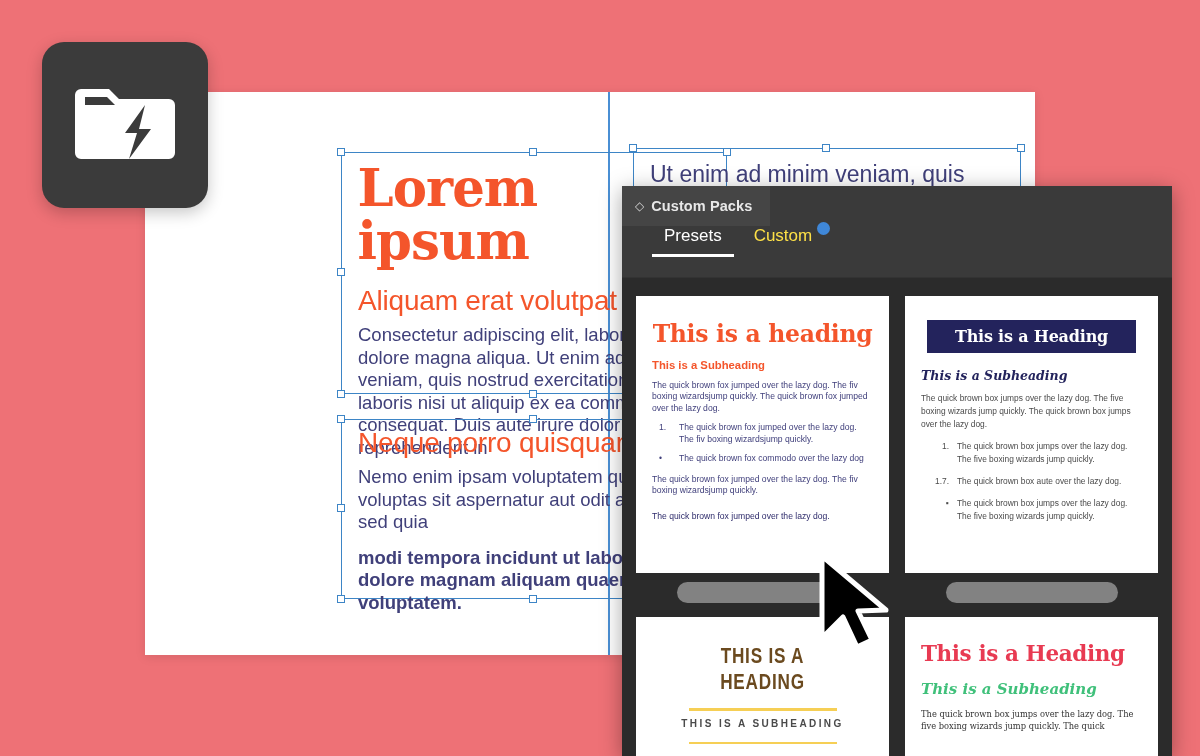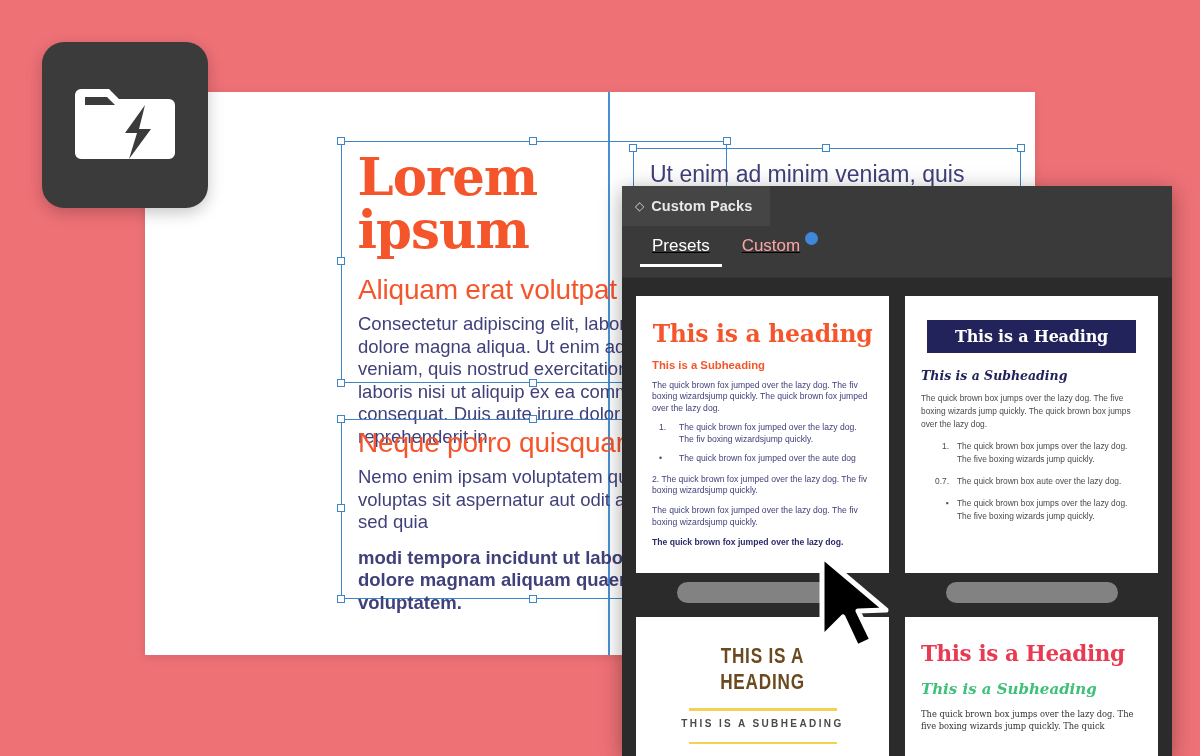--- a/index.html
+++ b/index.html
@@ -21,21 +21,21 @@
   }
   
   .sel-box{position:absolute;border:1.6px solid #3d85c6;box-sizing:border-box;}
   .handle{position:absolute;width:8px;height:8px;background:#ffffff;
           border:1.6px solid #3d85c6;box-sizing:border-box;}
   .h-tl{left:-5px;top:-5px}.h-tc{left:calc(50% - 5px);top:-5px}.h-tr{right:-5px;top:-5px}
   .h-ml{left:-5px;top:calc(50% - 5px)}.h-mr{right:-5px;top:calc(50% - 5px)}
   .h-bl{left:-5px;bottom:-5px}.h-bc{left:calc(50% - 5px);bottom:-5px}.h-br{right:-5px;bottom:-5px}
 
   
-  #textbox-1{left:196px;top:49px;width:386px;height:242px;}
+  #textbox-1{left:196px;top:60px;width:386px;height:242px;}
   #textbox-2{left:196px;top:327px;width:386px;height:180px;}
   #textbox-3{left:488px;top:56px;width:388px;height:120px;}
 
   .doc-h1{
     font-family:"DejaVu Serif", serif;
     font-weight:700;color:#f4552b;font-size:53px;line-height:1.0;
     letter-spacing:-1px;margin:0;padding:8px 0 0 16px;
     transform:scaleX(.97);transform-origin:left center;
   }
   .doc-h2{
@@ -69,25 +69,25 @@
   }
   #panel-tab-title{
     background:#454545;display:flex;align-items:center;gap:7px;
     padding:0 18px 0 13px;
   }
   #panel-tab-title .t-label{
     color:#e8e8e8;font-size:14.5px;font-weight:700;letter-spacing:.1px;
   }
   .updown-icon{color:#cfcfcf;font-size:12px;line-height:1;}
   #panel-tabs{
-    height:51px;background:#3a3a3a;display:flex;align-items:center;
-    padding-left:18px;gap:8px;border-bottom:1px solid #333;text-decoration:underline;
+    height:51px;background:#3a3a3a;display:flex;align-items:flex-start;
+    padding-left:30px;gap:8px;border-bottom:1px solid #333;
   }
   .panel-tab{
-    position:relative;color:#fca5a5;font-size:17px;padding:0 12px 11px 12px;
+    position:relative;color:#fde047;font-size:17px;padding:0 12px 11px 12px;
     cursor:pointer;
   }
   .panel-tab.active{color:#ffffff;}
   .panel-tab.active::after{
     content:"";position:absolute;left:0;right:0;bottom:0;height:3px;background:#fff;
   }
   .tab-badge{
     display:inline-block;width:13px;height:13px;border-radius:50%;
     background:#3f87d8;position:absolute;top:-4px;right:-6px;
   }
@@ -105,21 +105,21 @@
     align-self:center;
   }
   
   .p1-h{font-family:"DejaVu Serif",serif;font-weight:700;color:#f4552b;
         font-size:23.5px;text-align:center;margin:10px 0 0;letter-spacing:-.3px;}
   .p1-sub{color:#f4552b;font-weight:700;font-size:11.3px;margin:11px 0 0;}
   .p1-p{color:#41407c;font-size:8.6px;line-height:1.33;margin:9px 0 0;}
   .p1-li{color:#41407c;font-size:8.6px;line-height:1.33;margin:8px 0 0;
          display:flex;gap:9px;padding-left:7px;}
   .p1-li .mk{width:11px;flex:none;}
-  .p1-strong{color:#2e2b6b;font-size:8.6px;font-weight:700;margin:9px 0 0;}
+  .p1-strong{color:#2e2b6b;font-size:8.6px;font-weight:400;margin:15px 0 0;}
   
   .p2-banner{background:#23235c;color:#fff;font-family:"DejaVu Serif",serif;
              font-weight:700;font-size:16px;text-align:center;padding:7px 6px;
              margin:10px 6px 0;letter-spacing:-.2px;}
   .p2-sub{font-family:"DejaVu Serif",serif;font-style:italic;font-weight:700;
           color:#23235c;font-size:12.5px;margin:15px 0 0;}
   .p2-p{color:#4a4a4a;font-size:8.4px;line-height:1.55;margin:9px 0 0;}
   .p2-li{color:#4a4a4a;font-size:8.4px;line-height:1.55;margin:9px 0 0;
          display:flex;gap:8px;padding-left:14px;}
   .p2-li .mk{width:14px;flex:none;text-align:right;}
@@ -218,40 +218,39 @@
       <div class="preset-card">
         <div class="p1-h">This is a heading</div>
         <div class="p1-sub">This is a Subheading</div>
         <div class="p1-p">The quick brown fox jumped over the lazy dog. The fiv boxing wizardsjump quickly. The quick brown fox jumped over the lazy dog.</div>
         <div class="p1-li">
           <span class="mk">1.</span>
           <span>The quick brown fox jumped over the lazy dog. The fiv boxing wizardsjump quickly.</span>
         </div>
         <div class="p1-li">
           <span class="mk">•</span>
-          <span>The quick brown fox jumped over the aute dog</span>
-        </div>
-        <div class="p1-p">2. The quick brown fox jumped over the lazy dog. The fiv boxing wizardsjump quickly.</div>
+          <span>The quick brown fox commodo over the lazy dog</span>
+        </div>
         <div class="p1-p">The quick brown fox jumped over the lazy dog. The fiv boxing wizardsjump quickly.</div>
         <div class="p1-strong">The quick brown fox jumped over the lazy dog.</div>
       </div>
       <div class="preset-pill"></div>
     </div>
 
     <div class="preset-cell">
       <div class="preset-card">
         <div class="p2-banner">This is a Heading</div>
         <div class="p2-sub">This is a Subheading</div>
         <div class="p2-p">The quick brown box jumps over the lazy dog. The five boxing wizards jump quickly. The quick brown box jumps over the lazy dog.</div>
         <div class="p2-li">
           <span class="mk">1.</span>
           <span>The quick brown box jumps over the lazy dog. The five boxing wizards jump quickly.</span>
         </div>
         <div class="p2-li">
-          <span class="mk">0.7.</span>
+          <span class="mk">1.7.</span>
           <span>The quick brown box aute over the lazy dog.</span>
         </div>
         <div class="p2-li">
           <span class="mk">▪</span>
           <span>The quick brown box jumps over the lazy dog. The five boxing wizards jump quickly.</span>
         </div>
       </div>
       <div class="preset-pill"></div>
     </div>
 

